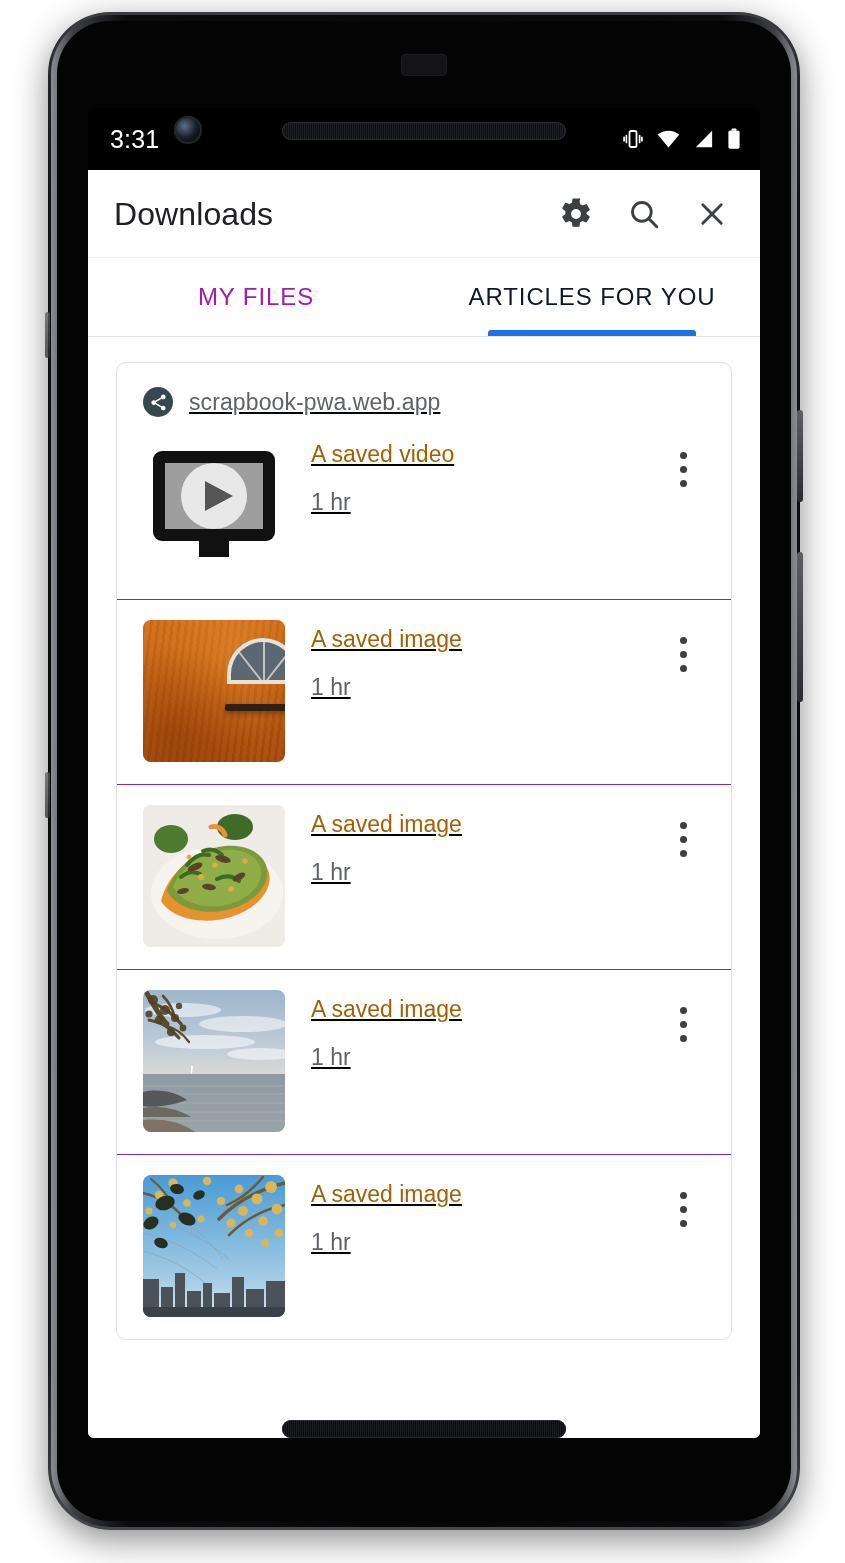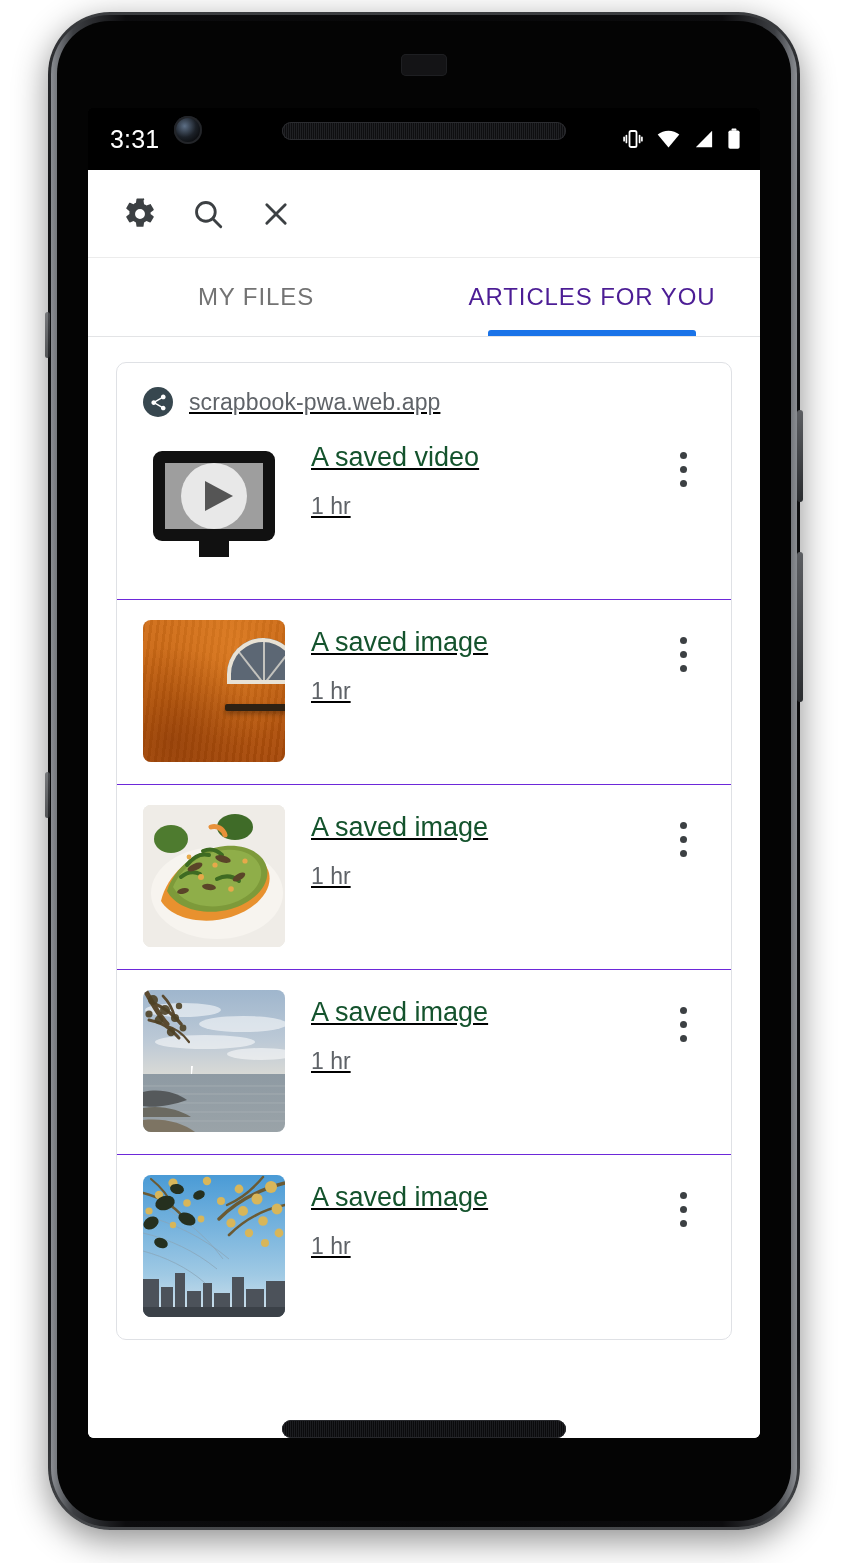--- a/index.html
+++ b/index.html
@@ -199,25 +199,25 @@
     z-index:2;
   }
   .tab{
     flex:1;
     display:flex;
     align-items:center;
     justify-content:center;
     position:relative;
     font-size:24px;
     letter-spacing:.9px;
-    color:#737373;
+    color:#a21caf;
     cursor:pointer;
     user-select:none;
   }
-  .tab.active{ color:#4c1d95; }
+  .tab.active{ color:#0f172a; }
   .tab.active .tab-indicator{
     position:absolute;
     bottom:0;
     left:50%;
     transform:translateX(-50%);
     width:208px;
     height:6px;
     border-radius:3px 3px 0 0;
     background:#1a73e8;
   }
@@ -278,22 +278,22 @@
     position:relative;
     background:#f1f3f4;
   }
   .dl-row.first .thumb{ background:transparent; border-radius:0; }
   .row-text{
     flex:1;
     padding:6px 0 0 26px;
     min-width:0;
   }
   .row-title{
-    font-size:27px;
-    color:#14532d;
+    font-size:23px;
+    color:#a16207;
     line-height:1.2;
     white-space:nowrap;
     overflow:hidden;
     text-overflow:ellipsis;
   }
   .row-sub{
     font-size:23px;
     color:#5f6368;
     margin-top:20px;
   }
@@ -405,20 +405,21 @@
               <rect x="4.6" y="1.6" width="4.8" height="2.2" rx="0.6"></rect>
               <rect x="1.4" y="3.4" width="11.2" height="18.4" rx="1.8"></rect>
             </svg>
           </span>
         </div>
       </div>
 
       <div class="app-window">
 
         <div class="toolbar">
+          <div class="toolbar-title">Downloads</div>
           <div class="toolbar-actions">
             <button class="icon-btn">
               <span>
                 <svg width="34" height="34" viewBox="0 0 24 24" fill="#3c4043">
                   <path d="M19.43 12.98c.04-.32.07-.64.07-.98s-.03-.66-.07-.98l2.11-1.65c.19-.15.24-.42.12-.64l-2-3.46c-.12-.22-.39-.3-.61-.22l-2.49 1c-.52-.4-1.08-.73-1.69-.98l-.38-2.65A.488.488 0 0 0 14 1h-4c-.25 0-.46.18-.49.42l-.38 2.65c-.61.25-1.17.59-1.69.98l-2.49-1c-.23-.09-.49 0-.61.22l-2 3.46c-.13.22-.07.49.12.64l2.11 1.65c-.04.32-.07.65-.07.98s.03.66.07.98l-2.11 1.65c-.19.15-.24.42-.12.64l2 3.46c.12.22.39.3.61.22l2.49-1c.52.4 1.08.73 1.69.98l.38 2.65c.03.24.24.42.49.42h4c.25 0 .46-.18.49-.42l.38-2.65c.61-.25 1.17-.59 1.69-.98l2.49 1c.23.09.49 0 .61-.22l2-3.46c.12-.22.07-.49-.12-.64l-2.11-1.65zM12 15.5A3.5 3.5 0 0 1 8.5 12 3.5 3.5 0 0 1 12 8.5a3.5 3.5 0 0 1 3.5 3.5 3.5 3.5 0 0 1-3.5 3.5z"></path>
                 </svg>
               </span>
             </button>
             <button class="icon-btn">
               <span>

